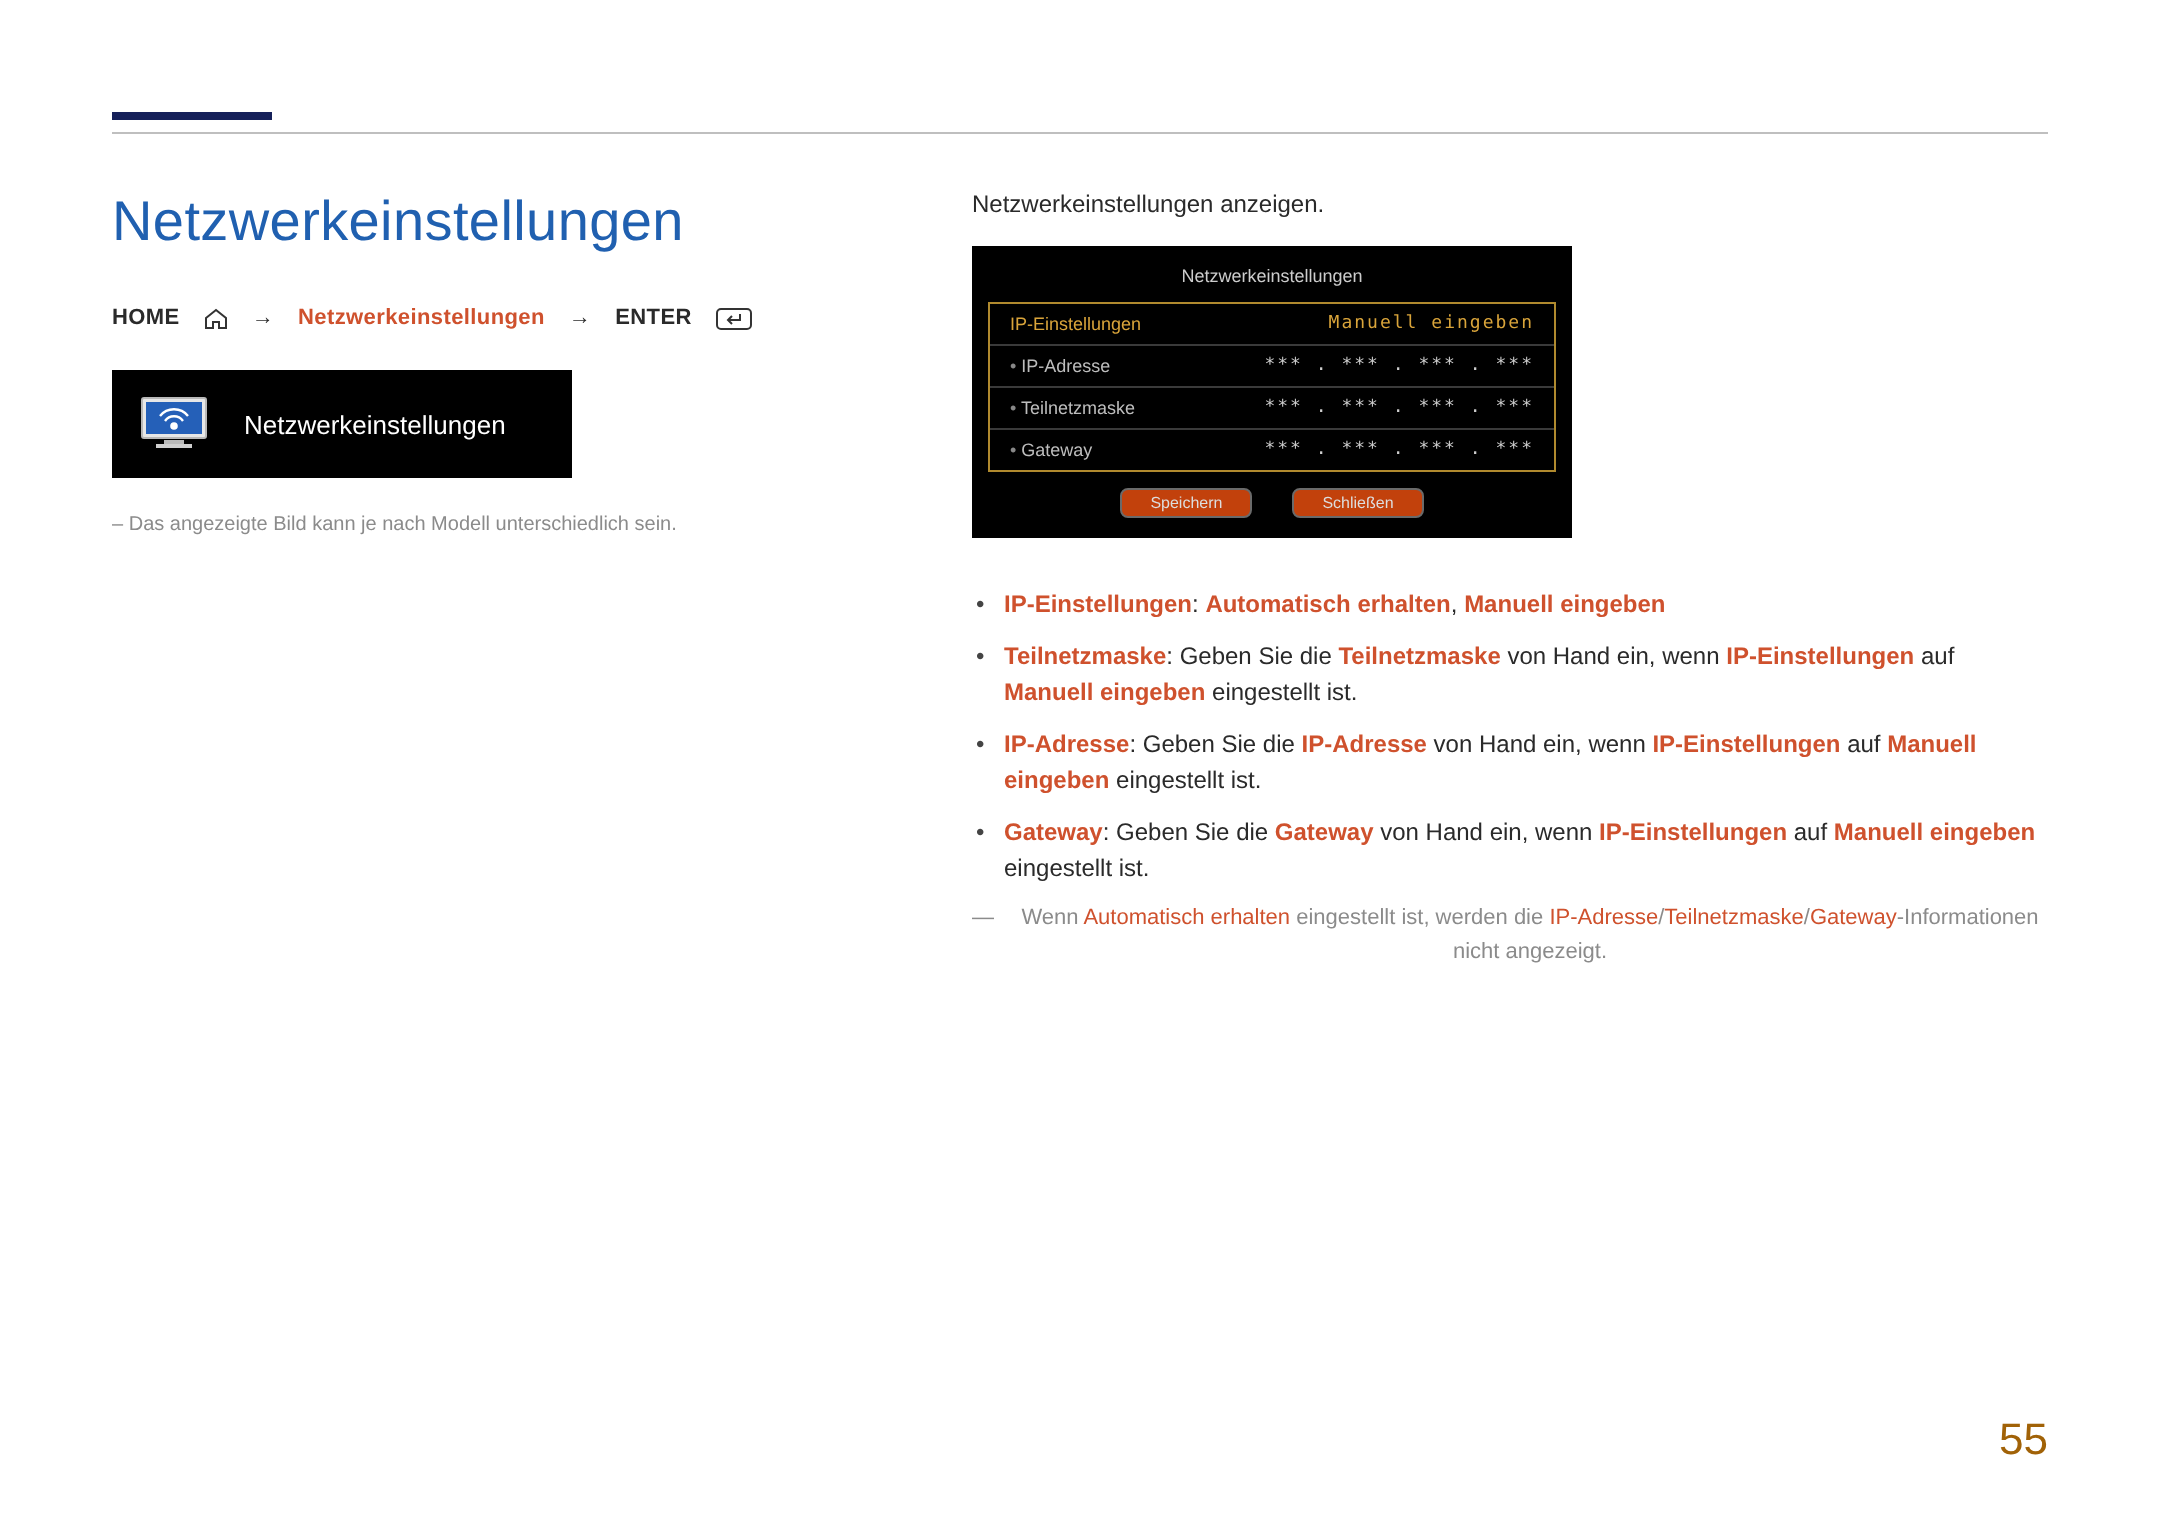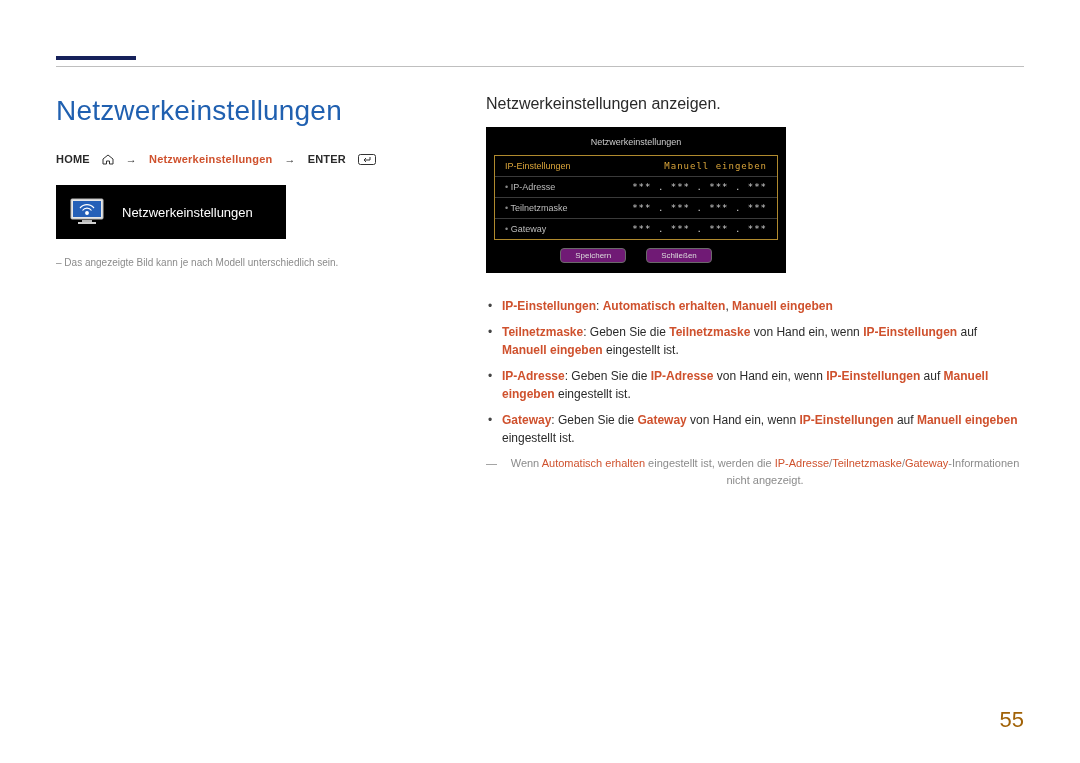--- a/index.html
+++ b/index.html
@@ -13,34 +13,34 @@
   h1 { color: #2060b0; font-weight: 400; font-size: 28px; margin-bottom: 26px; letter-spacing: 0.2px; }
   .breadcrumb { font-size: 11px; font-weight: 700; letter-spacing: 0.2px; margin-bottom: 20px; display: flex; align-items: center; gap: 12px; flex-wrap: wrap; }
   .breadcrumb .arrow { font-weight: 400; }
   .breadcrumb .hl { color: #cf512d; font-weight: 700; }
   .home-icon, .enter-icon { display: inline-flex; align-items: center; }
   .tile { width: 230px; height: 54px; background: #000; display: flex; align-items: center; gap: 18px; padding: 0 14px; margin-bottom: 18px; }
   .tile-icon svg { display: block; }
   .tile-label { color: #fff; font-size: 13px; font-weight: 400; }
   .caption { font-size: 10px; color: #8b8b8b; margin-top: 6px; }
   .caption::before { content: "– "; }
-  .intro { font-size: 16px; margin-bottom: 14px; }
+  .intro { font-size: 12px; margin-bottom: 14px; }
 
   .screen { width: 300px; background: #000; color: #ddd; margin-bottom: 24px; padding: 6px 0 6px; }
   .screen-title { text-align: center; font-size: 9px; color: #ccc; padding: 4px 0 8px; }
   .screen-inner { border: 1px solid #b08a2e; margin: 0 8px; }
   .s-row { display: flex; align-items: center; justify-content: space-between; font-size: 9px; border-bottom: 1px solid #3a3a3a; padding: 5px 10px 5px 10px; }
   .s-row:last-child { border-bottom: none; }
   .s-header { color: #d9a43a; }
   .s-header .s-v { color: #d9a43a; }
   .s-sub { color: #bdbdbd; }
   .s-sub .s-k::before { content: "• "; color: #888; }
   .s-v { font-family: monospace; letter-spacing: 1px; color: #cfcfcf; }
   .screen-btns { display: flex; justify-content: center; gap: 20px; padding: 8px 0 4px; }
-  .sbtn { font-size: 8px; color: #ddd; background: #701a75; border: 1px solid #6a6a6a; border-radius: 4px; padding: 2px 14px; }
+  .sbtn { font-size: 8px; color: #ddd; background: #c2410c; border: 1px solid #6a6a6a; border-radius: 4px; padding: 2px 14px; }
 
   ul.bullets { list-style: none; font-size: 12px; line-height: 1.5; }
   ul.bullets > li { position: relative; padding-left: 16px; margin-bottom: 8px; }
   ul.bullets > li::before { content: "•"; position: absolute; left: 2px; top: 0; color: #444; }
   .hl { color: #cf512d; }
   b.hl, span.hl b { font-weight: 700; }
   .note { font-size: 11px; color: #8b8b8b; position: relative; padding-left: 20px; margin-top: 6px; line-height: 1.5; text-align: center; }
   .note::before { content: "―"; position: absolute; left: 0; top: 0; color: #8b8b8b; }
   .page-num { position: absolute; right: 56px; bottom: 30px; font-size: 22px; color: #a16207; }
 </style>

